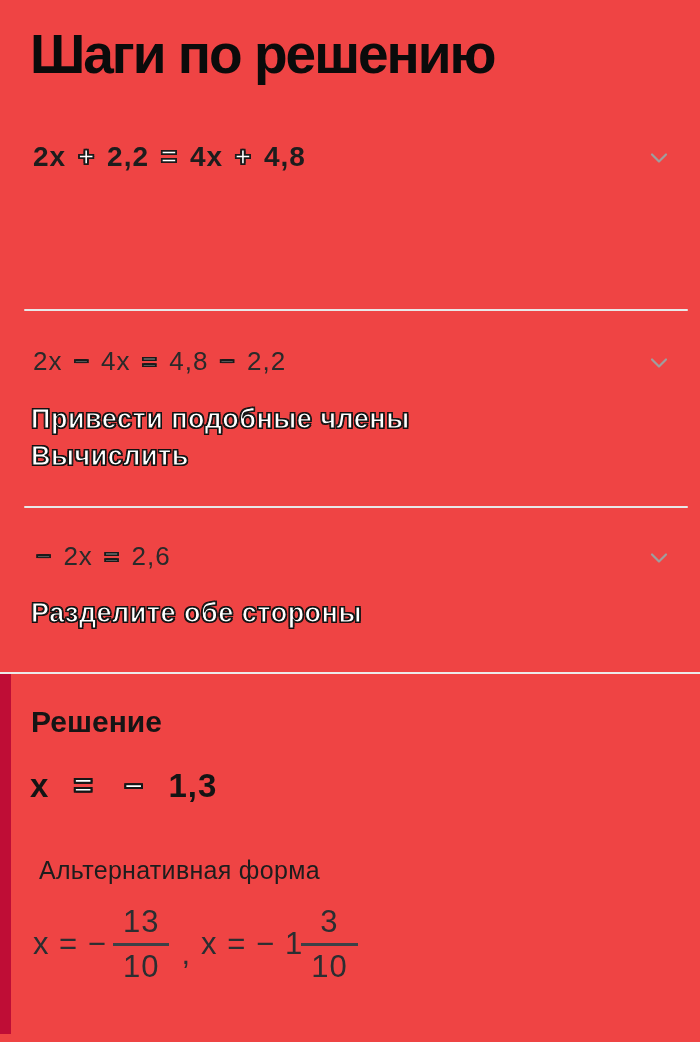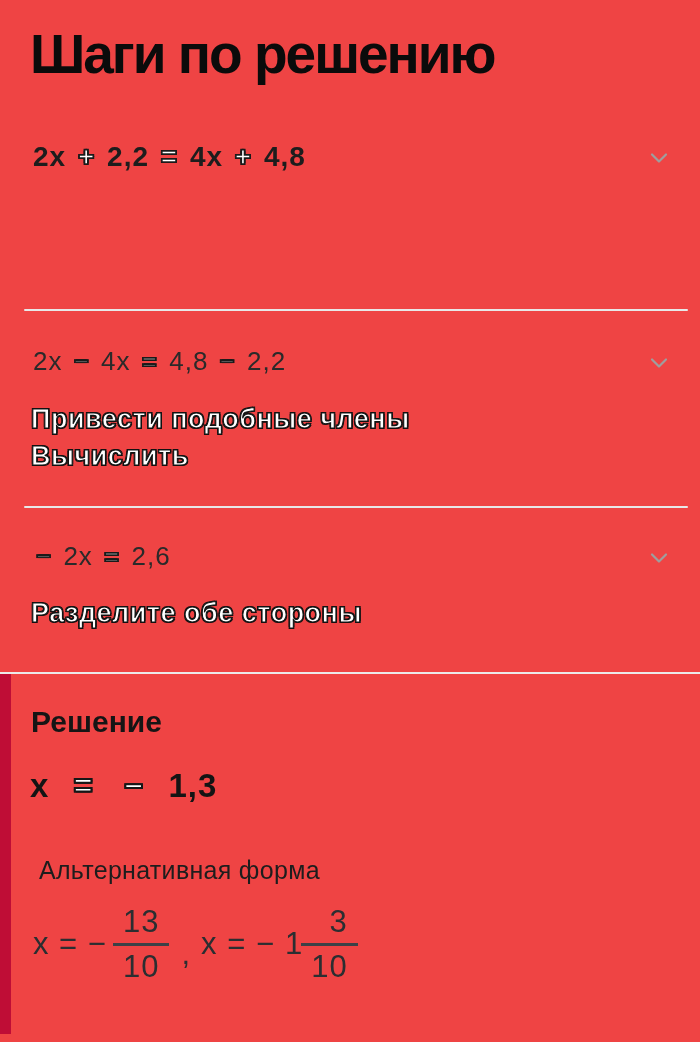--- a/index.html
+++ b/index.html
@@ -67,21 +67,21 @@
     position:absolute;left:39px;top:180px;
     font-size:25px;font-weight:400;color:#1d1d1d;line-height:32px;
     letter-spacing:.3px;
   }
   .alt-math{
     position:absolute;left:33px;top:214px;height:112px;
     display:flex;align-items:center;
     font-size:31px;color:#2b2e31;letter-spacing:1px;white-space:nowrap;
   }
   .frac{
-    display:inline-flex;flex-direction:column;align-items:flex-end;
+    display:inline-flex;flex-direction:column;align-items:center;
     margin:0 6px;
   }
   .frac .num,.frac .den{line-height:36px;padding:0 10px;}
   .frac .bar{align-self:stretch;height:3px;background:#3c4147;margin:3px 0;}
   .alt-sep{transform:translateY(10px);padding:0 10px 0 6px;}
   .mixed-one{margin-right:-2px;}
 </style>
 </head>
 <body>
 

